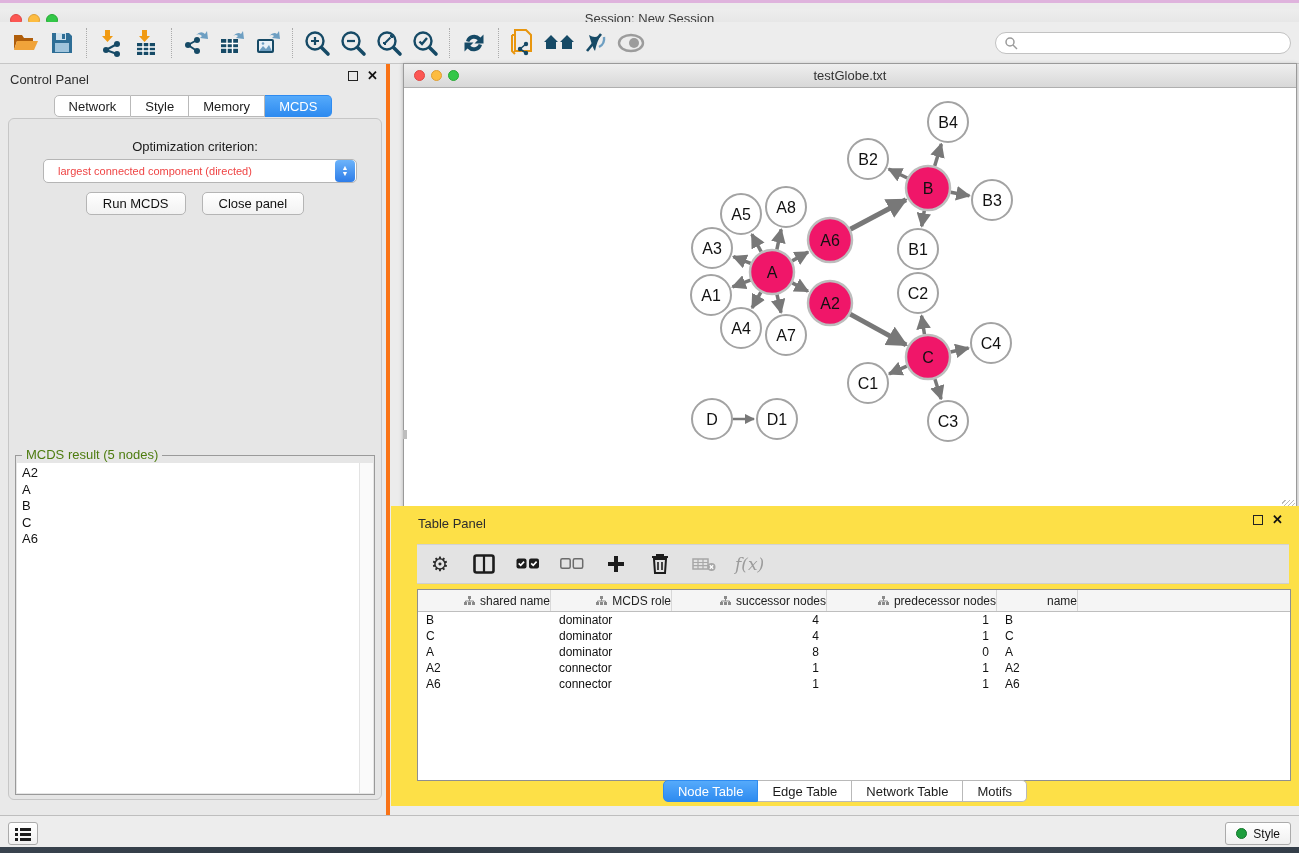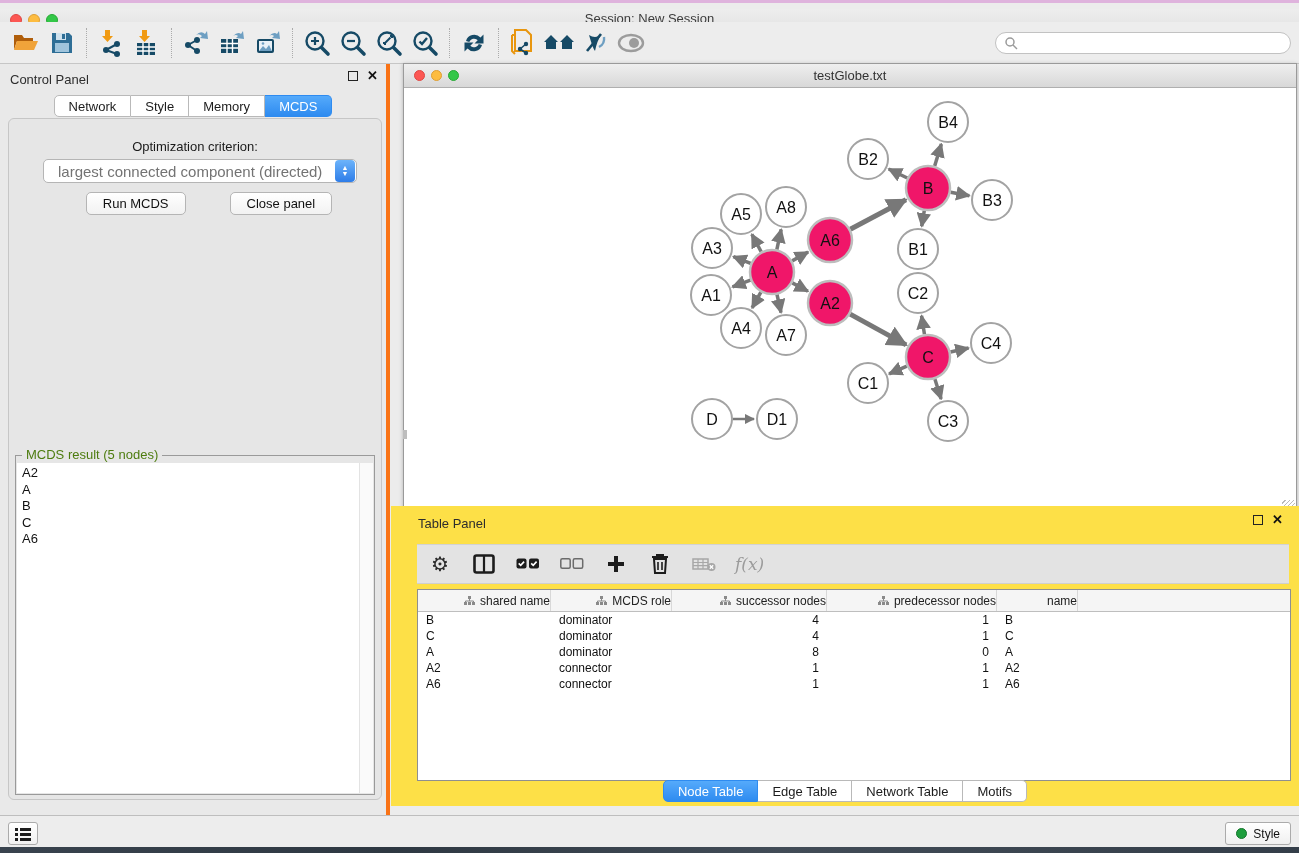--- a/index.html
+++ b/index.html
@@ -40,28 +40,28 @@
     font-size:13px; color:#1c1c1c; display:flex; align-items:center; }
   .tab:first-child { border-left:1px solid #B9B9B9; border-radius:5px 0 0 5px; }
   .tab:last-child { border-radius:0 5px 5px 0; }
   .tab.selected { background:linear-gradient(#55AAFB,#2E8BF0); border-color:#2E8BF0; color:#fff; }
 
   .cp-inner { position:absolute; left:8px; top:54px; width:374px; height:682px;
     background:#E6E6E6; border:1px solid #C6C6C6; border-radius:6px; }
   .opt-label { position:absolute; left:0; right:0; top:20px; text-align:center; font-size:13px; color:#1a1a1a; }
   .dropdown { position:absolute; left:34px; top:40px; width:314px; height:24px; background:#fff;
     border:1px solid #B5B5B5; border-radius:5px; display:flex; align-items:center; }
-  .dropdown .dd-text { flex:1; font-size:15px; color:#737373; padding-left:14px; }
+  .dropdown .dd-text { flex:1; font-size:11px; color:#ef4444; padding-left:14px; }
   .dd-stepper { width:20px; height:22px; margin-right:1px; border-radius:4px;
     background:linear-gradient(#6CB4FB,#2E7DE8); display:flex; flex-direction:column;
     align-items:center; justify-content:center; color:#fff; font-size:7px; line-height:6px; }
   .btn-row { position:absolute; left:0; right:0; top:73px; display:flex; justify-content:center; gap:16px; }
   .aq-btn { height:23px; padding:0 16px; background:linear-gradient(#FFFFFF,#F2F2F2);
     border:1px solid #B5B5B5; border-radius:5px; font-size:13px; color:#111;
-    display:flex; align-items:center; font-family:"Liberation Sans",sans-serif;margin-left:28px; }
+    display:flex; align-items:center; font-family:"Liberation Sans",sans-serif; }
 
   .result-box { position:absolute; left:6px; top:336px; width:360px; height:340px;
     border:1px solid #9A9A9A; background:#E6E6E6; }
   .result-legend { position:absolute; left:6px; top:-9px; background:#E6E6E6; padding:0 4px;
     font-size:13px; color:#4d7c0f; }
   .result-list { position:absolute; left:1px; top:7px; right:15px; bottom:1px; background:#fff;
     font-size:13px; color:#111; padding:2px 0 0 5px; line-height:16.5px; }
   .result-scroll { position:absolute; top:7px; right:1px; bottom:1px; width:14px; background:#FAFAFA;
     border-left:1px solid #E3E3E3; }
 

